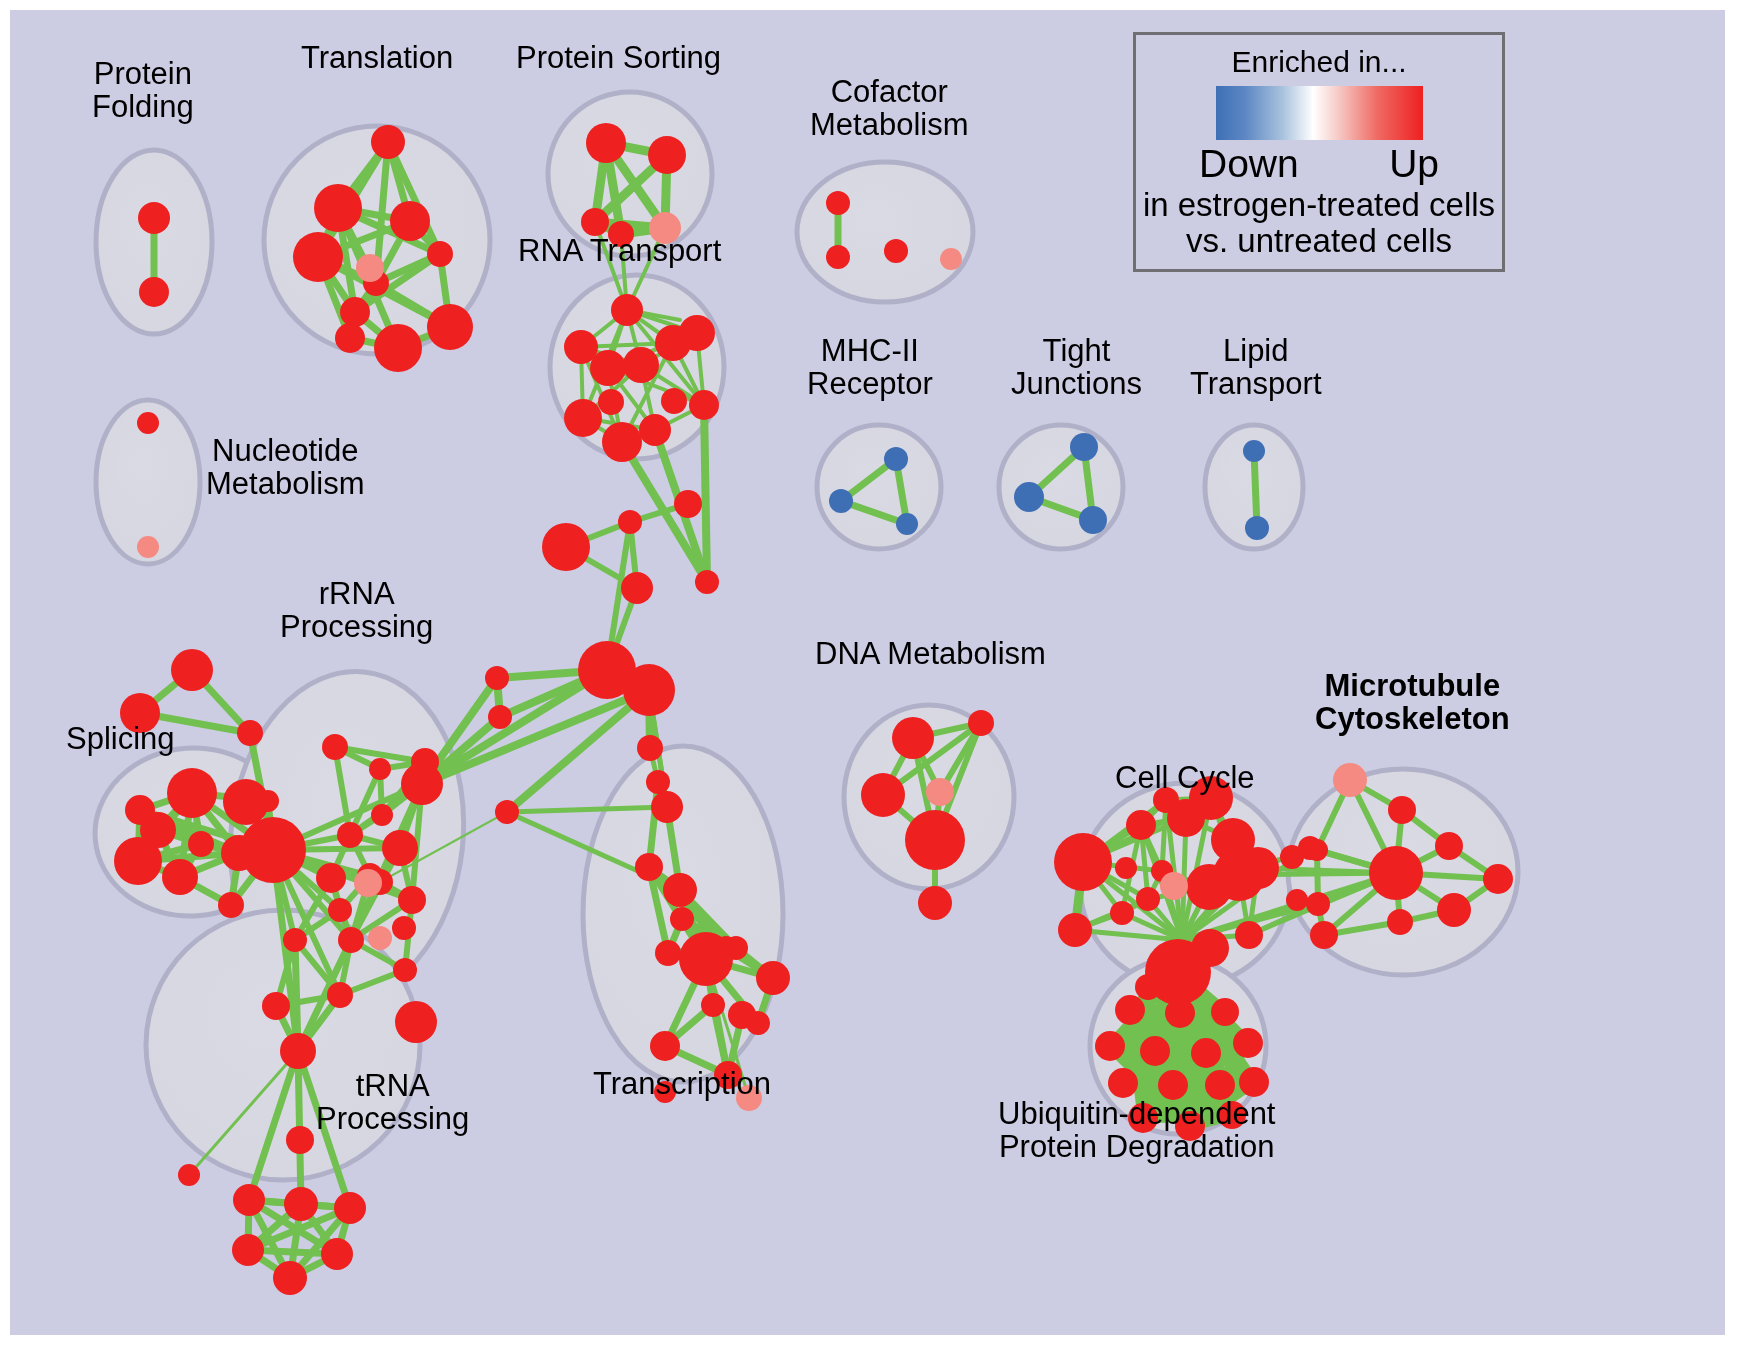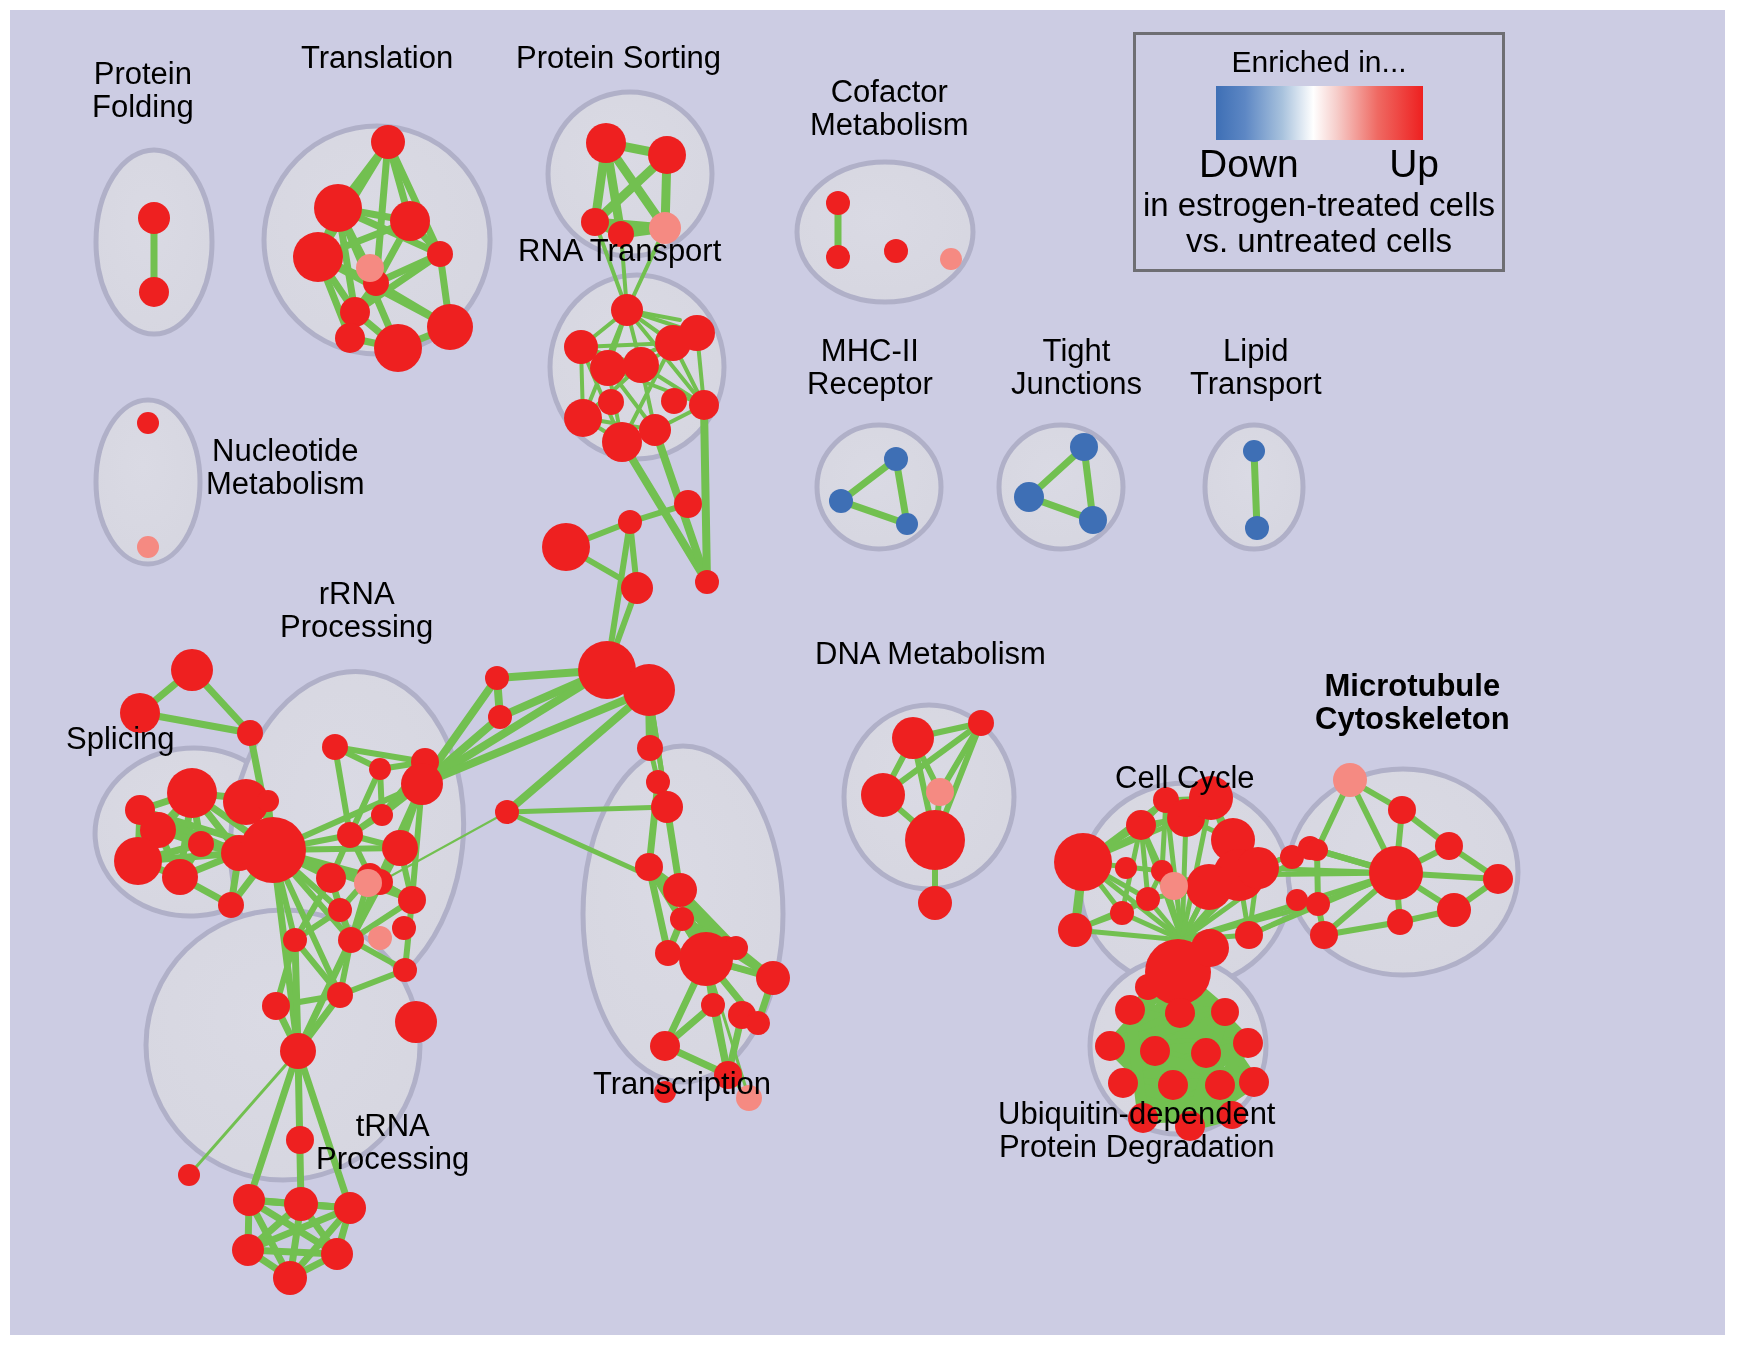--- a/index.html
+++ b/index.html
@@ -707,21 +707,21 @@
   <div class="cl-label" style="left:1180px;top:325px;">Lipid
 Transport</div>
   <div class="cl-label" style="left:270px;top:568px;">rRNA
 Processing</div>
   <div class="cl-label" style="left:56px;top:713px;">Splicing</div>
   <div class="cl-label" style="left:805px;top:628px;">DNA Metabolism</div>
   <div class="cl-label" style="left:1305px;top:660px;font-weight:bold;">Microtubule
 Cytoskeleton</div>
   <div class="cl-label" style="left:1105px;top:752px;">Cell Cycle</div>
   <div class="cl-label" style="left:575px;top:1058px;margin-left:8px;">Transcription</div>
-  <div class="cl-label" style="left:306px;top:1060px;margin-top:40px;">tRNA
+  <div class="cl-label" style="left:306px;top:1060px;">tRNA
 Processing</div>
   <div class="cl-label" style="left:988px;top:1088px;">Ubiquitin-dependent
 Protein Degradation</div>
 
   <div id="legend">
     <div class="ttl">Enriched in...</div>
     <div class="bar"></div>
     <div class="ends">
       <span>Down</span>
       <span>Up</span>

